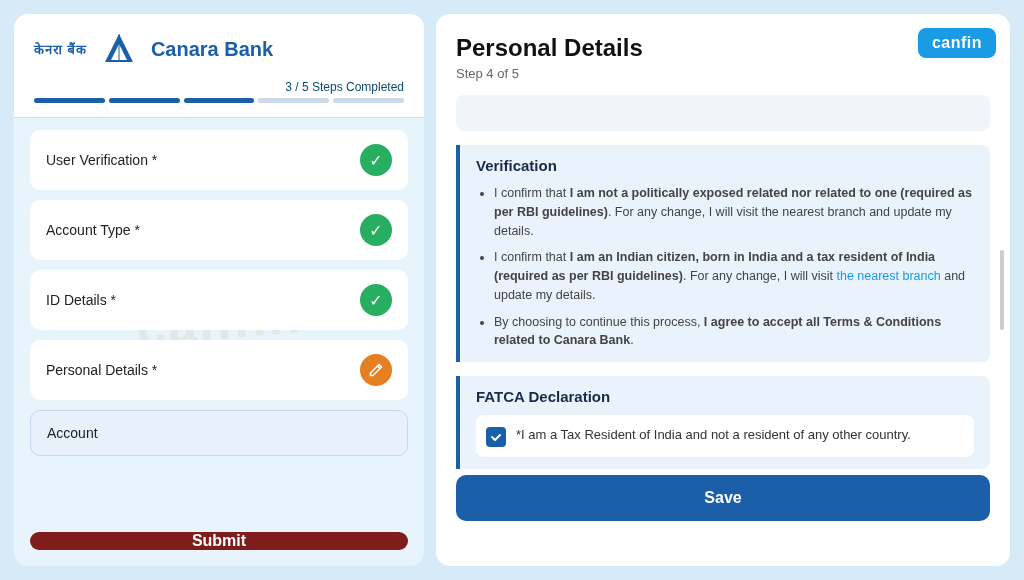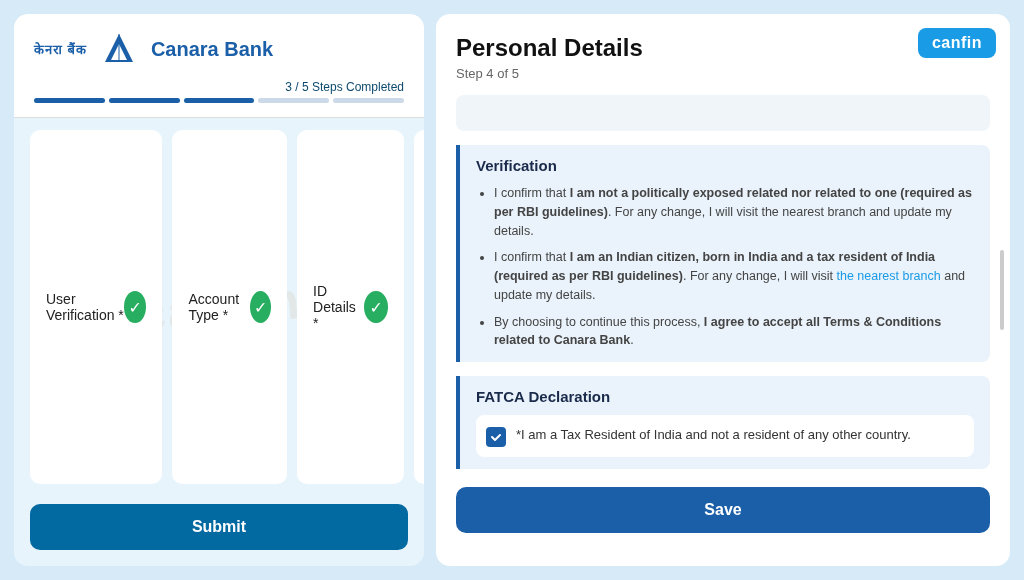--- a/index.html
+++ b/index.html
@@ -75,21 +75,21 @@
     .progress-segment.filled { background: #1a5fa8; }
     .progress-segment.empty { background: #ccd9e8; }
     .divider {
       height: 1px;
       background: #ddd;
       margin: 0 0 0 0;
     }
     .steps-list {
       padding: 12px 16px;
       display: flex;
-      flex-direction: row;
+      flex-direction: column;
       gap: 10px;
       flex: 1;
       position: relative;
     }
     .watermark {
       position: absolute;
       top: 50%;
       left: 50%;
       transform: translate(-50%, -50%) rotate(-5deg);
       font-size: 52px;
@@ -136,25 +136,24 @@
       justify-content: center;
       color: white;
       font-size: 15px;
     }
     .step-item-5 {
       background: #e8f0fa;
       border: 1.5px solid #c5d8f0;
     }
     .submit-btn {
       margin: 8px 16px 0 16px;
-      background: #0369a1;
+      background: #7f1d1d;
       color: white;
       border: none;
       border-radius: 10px;
-      padding: 14px;
       font-size: 16px;
       font-weight: 600;
       cursor: pointer;
       width: calc(100% - 32px);
     }
     
     .right-panel {
       flex: 1;
       background: white;
       border-radius: 14px;
@@ -221,21 +220,21 @@
       font-size: 12.5px;
       color: #444;
       line-height: 1.5;
     }
     .decl-link { color: #1a9be6; text-decoration: none; }
     .fatca-section {
       border-left: 4px solid #1a5fa8;
       background: #eaf3fb;
       border-radius: 0 8px 8px 0;
       padding: 12px 16px;
-      margin-bottom: 14px;
+      margin-bottom: 2px;
     }
     .fatca-title {
       font-size: 15px;
       font-weight: 700;
       color: #1a2a4a;
       margin-bottom: 10px;
     }
     .fatca-item {
       background: white;
       border-radius: 8px;

